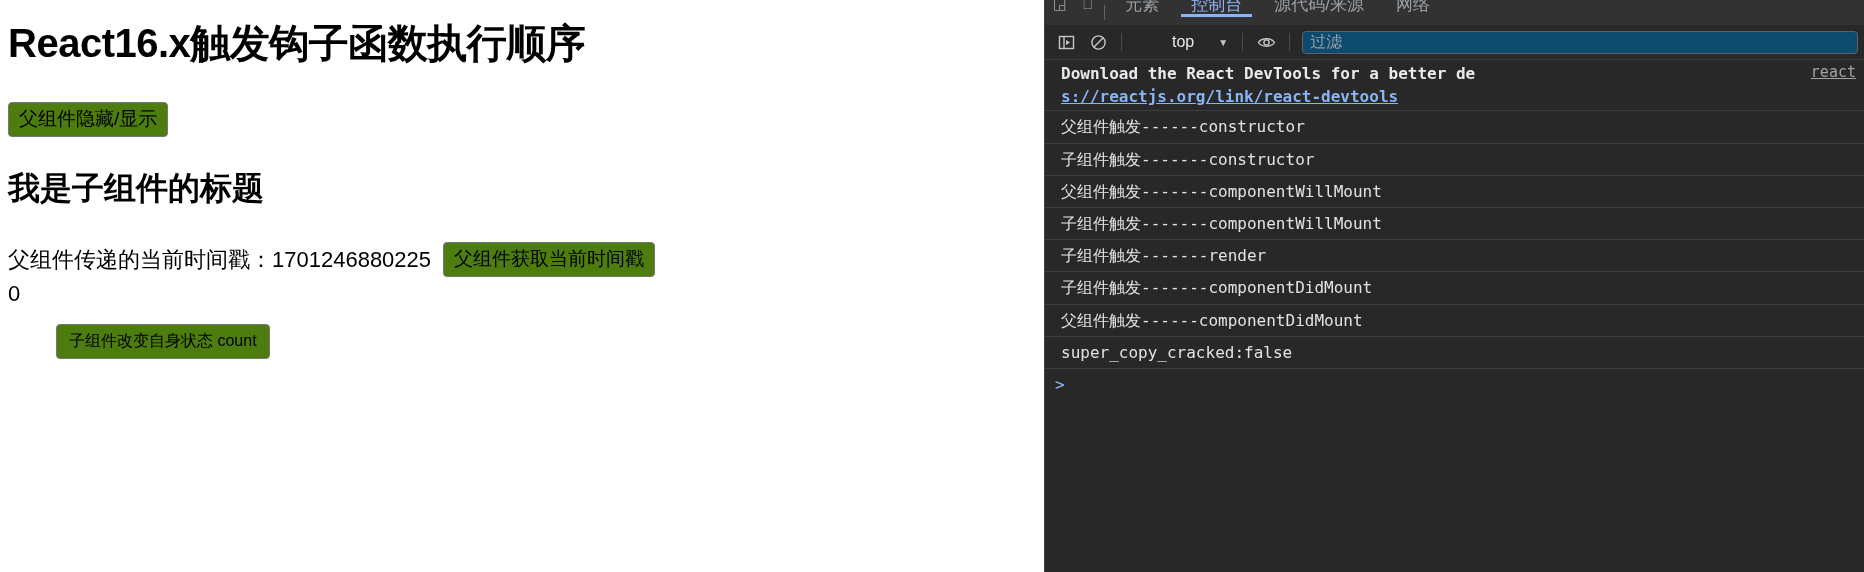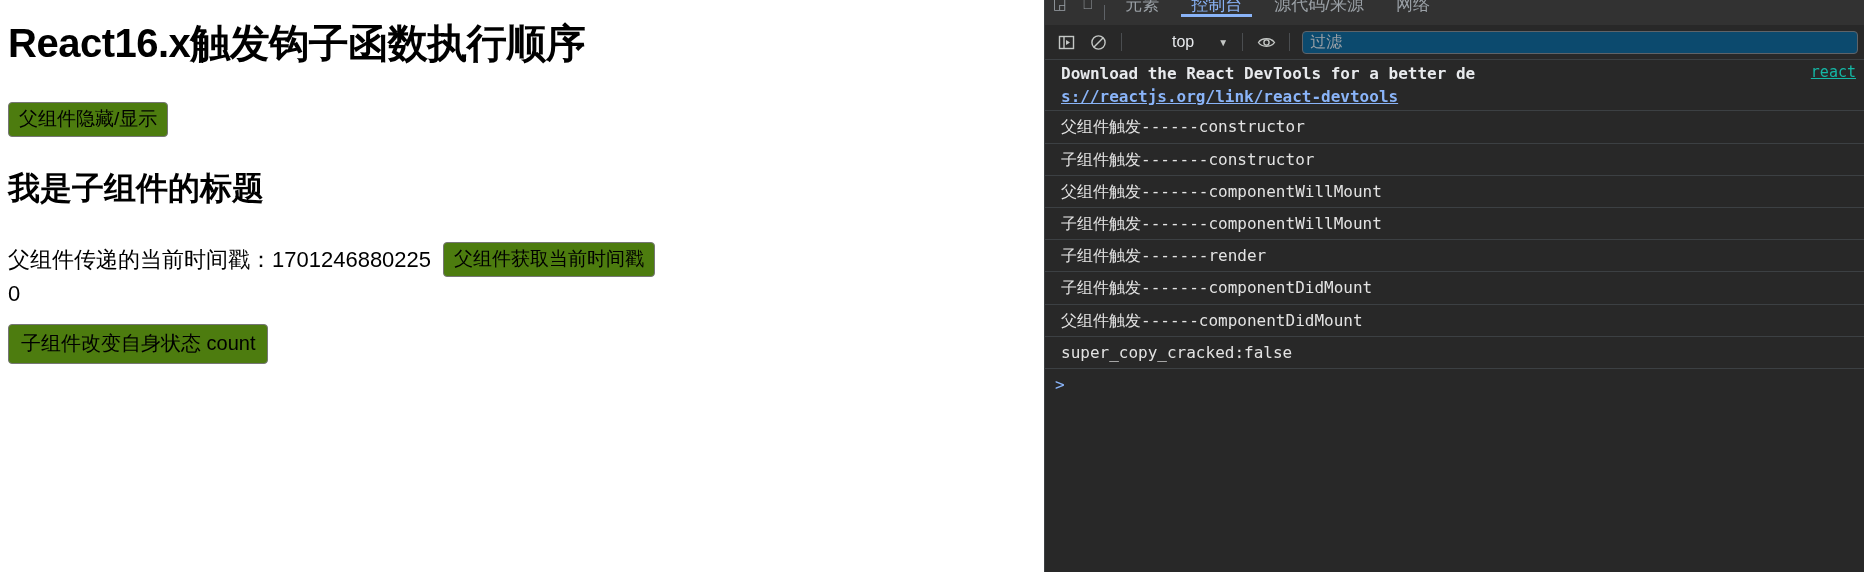--- a/index.html
+++ b/index.html
@@ -73,21 +73,21 @@
   #timestamp-text {
     display: inline;
   }
   #fetch-time-button {
     margin-left: 12px;
     position: relative;
     top: -2px;
   }
 
   #count-row { margin-top: 16px; }
-  #count-button { font-size: 20px; padding: 6px 12px 7px 12px; }
+  #count-button { font-size: 16px; padding: 6px 12px 7px 12px; margin-left: 48px; }
 
   
   #devtools {
     position: absolute;
     left: 1044px; top: 0;
     width: 820px;
     height: 572px;
     background: #282828;
     color: #e8eaed;
     font-family: "Liberation Sans", "DejaVu Sans", sans-serif;
@@ -207,21 +207,21 @@
     position: relative;
   }
   .log-row.warn-block {
     padding-top: 2px;
     padding-bottom: 2px;
   }
   .src-link {
     position: absolute;
     right: 8px;
     top: 2px;
-    color: #14b8a6;
+    color: #a3a3a3;
     text-decoration: underline;
     font-size: 15px;
     font-family: "DejaVu Sans Mono", "Liberation Mono", monospace;
   }
   .warn-text {
     color: #e8eaed;
     font-weight: bold;
     display: block;
     padding-right: 120px;
   }

